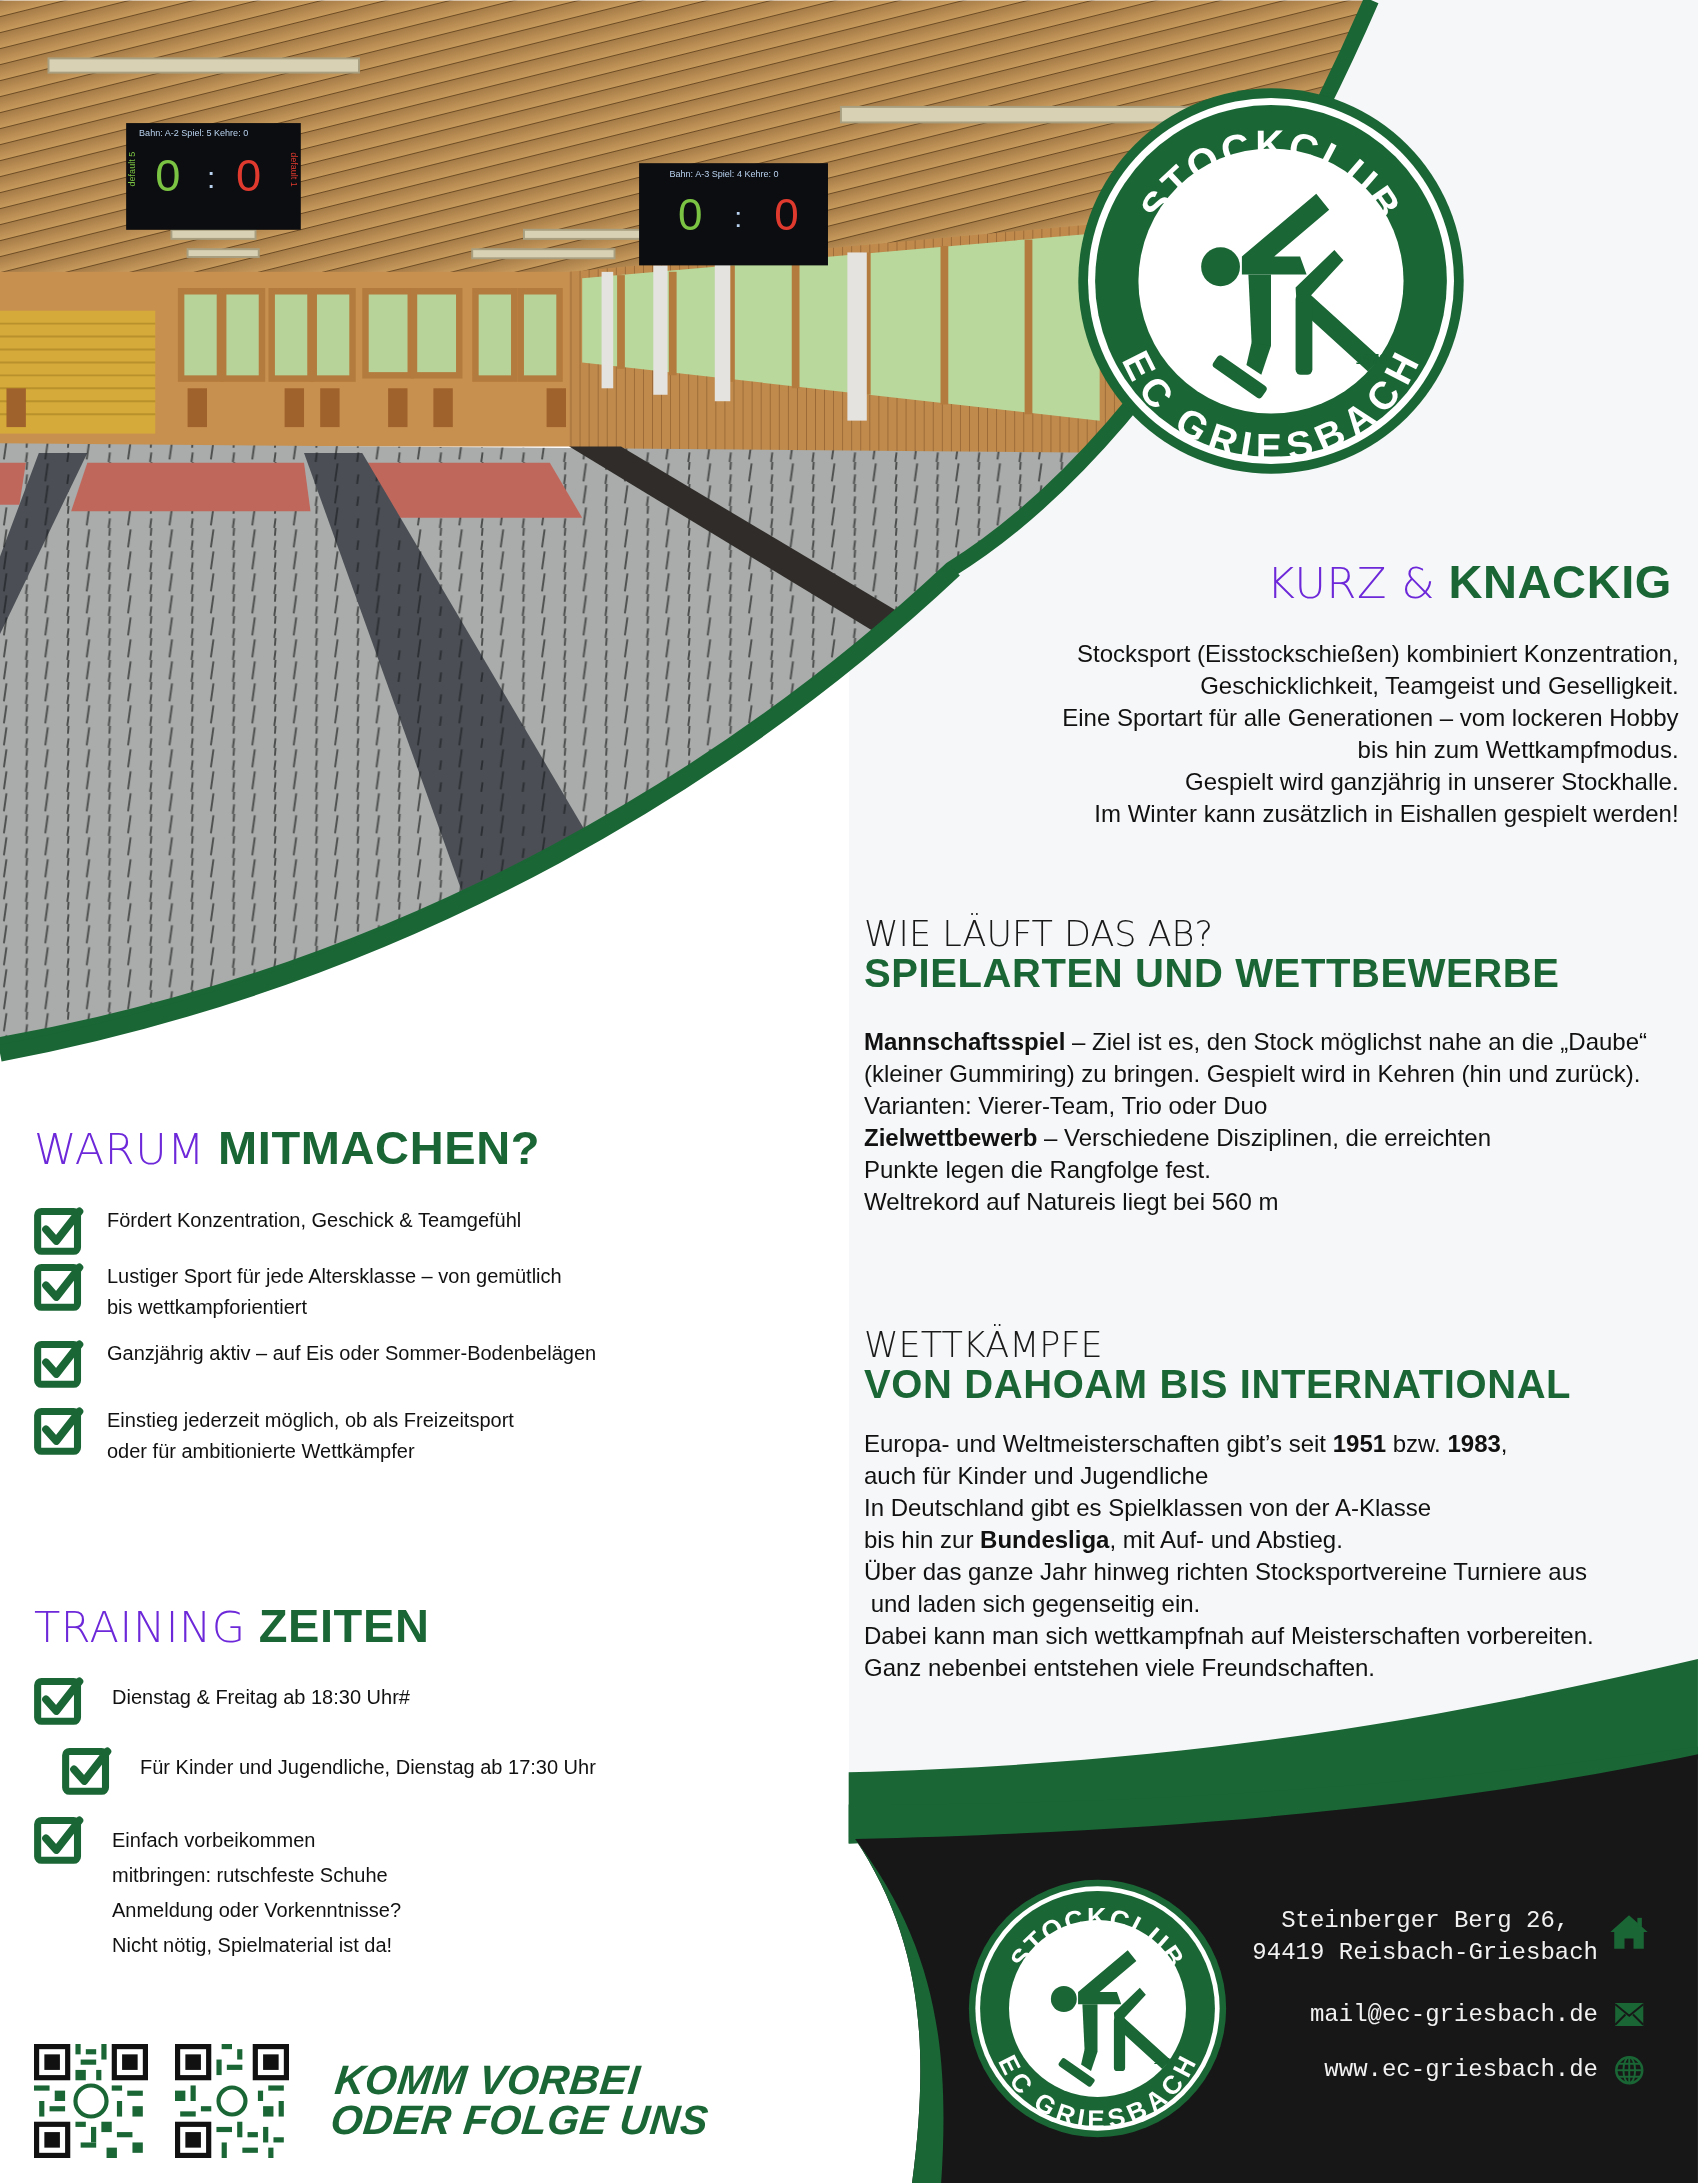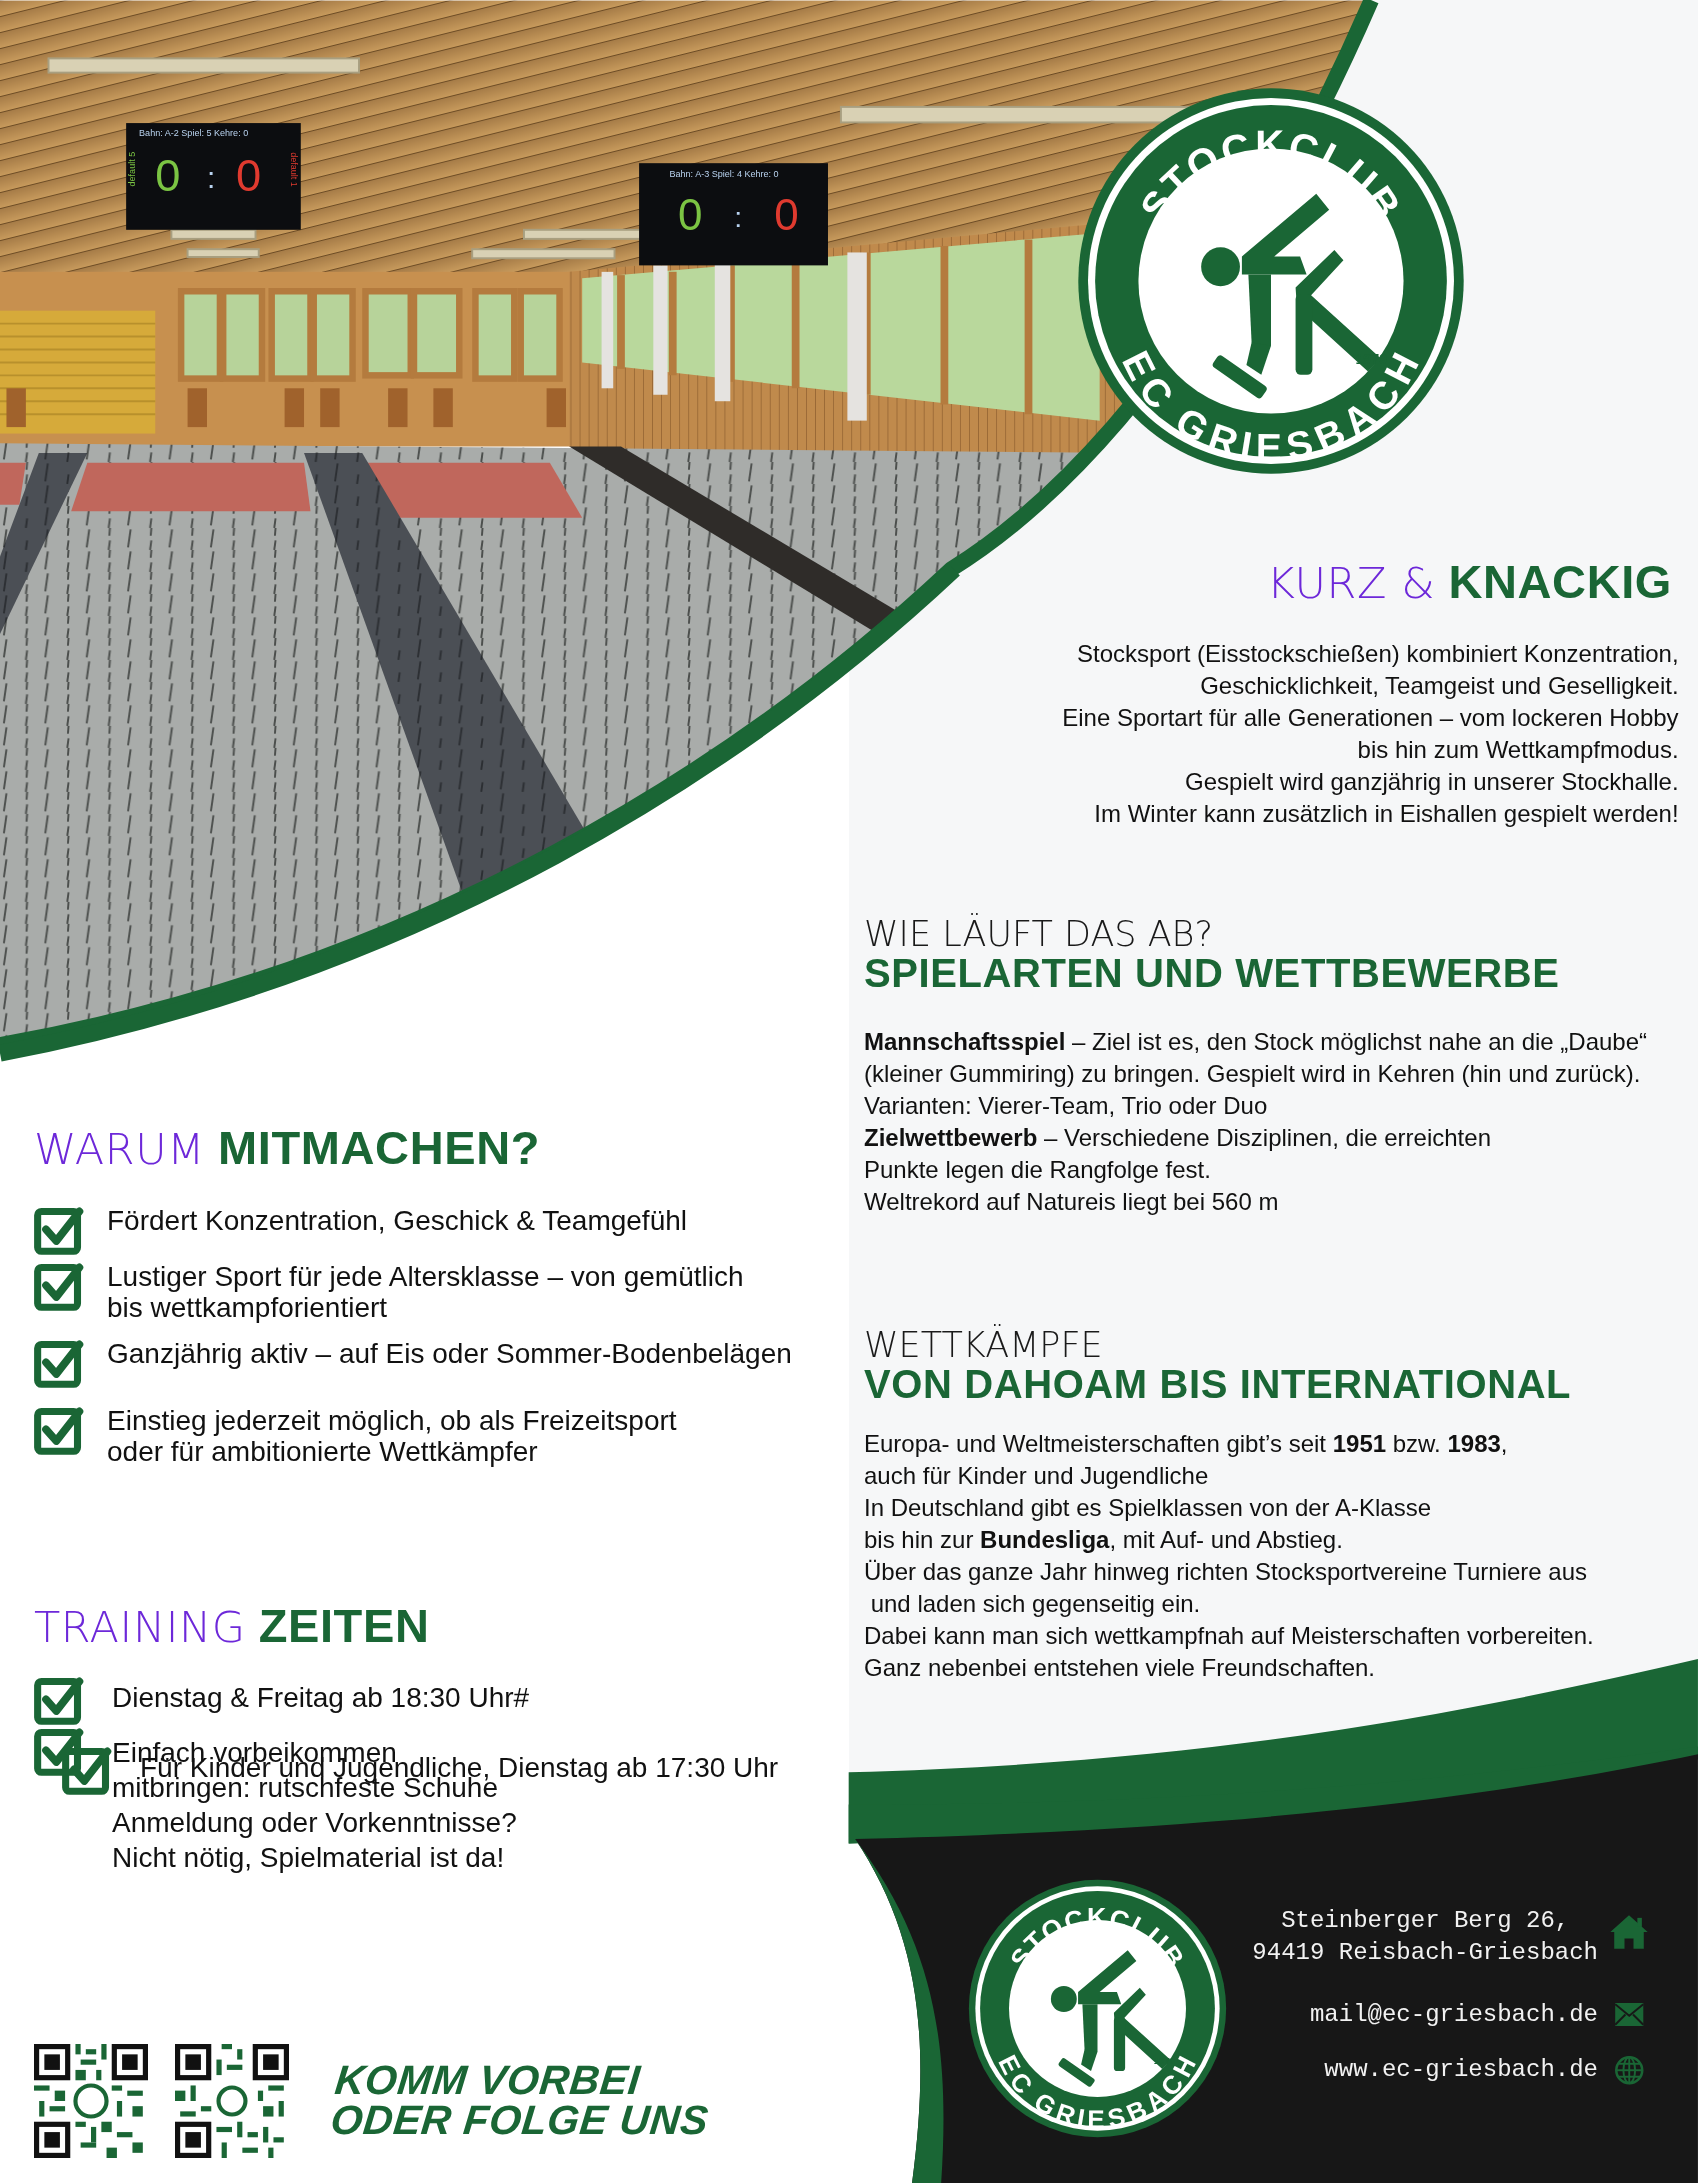--- a/index.html
+++ b/index.html
@@ -26,21 +26,21 @@
 
   .stack-light { font-family: "DejaVu Sans", sans-serif; font-weight: 200; font-size: 35px; letter-spacing: 0; color: #1a1a1a; line-height: 1; }
   .stack-bold { font-family: "Liberation Sans", sans-serif; font-weight: 700; font-size: 40px; color: #1a6635; line-height: 1.05; letter-spacing: 0.6px; }
 
   .para { font-family: "Liberation Sans", sans-serif; font-size: 24px; line-height: 32px; color: #111; }
   .para b { font-weight: 700; }
 
   
   .check-item { display: flex; align-items: flex-start; position: absolute; left: 34px; }
   .check-icon { width: 60px; height: 54px; flex: 0 0 auto; }
-  .check-text { font-family: "Liberation Sans", sans-serif; font-size: 28px; line-height: 31px; color: #111; margin-left: 13px; margin-top: 0px; }
+  .check-text { font-family: "Liberation Sans", sans-serif; font-size: 20px; line-height: 31px; color: #111; margin-left: 13px; margin-top: 0px; }
 
   
   .qr { position: absolute; width: 114px; height: 114px; background: #fff; }
 
   .cta { font-family: "Liberation Sans", sans-serif; font-weight: 700; font-style: italic; color: #1a6635; font-size: 41px; line-height: 40px; letter-spacing: 0.6px; transform: skewX(-6deg); }
 
   .contact { font-family: Liberation Mono, monospace; font-size: 24px; color: #f2f2f2; text-align: center; line-height: 32px; }
   .contact-icon { position: absolute; }
 </style>
 </head>
@@ -380,21 +380,21 @@
 </div>
 <div class="check-item" style="top:1745px;padding-left:28px;">
   <svg class="check-icon" viewBox="0 0 92 84">
     <rect x="5" y="10" width="62" height="62" rx="6" fill="none" stroke="#1a6635" stroke-width="11"></rect>
     <polyline points="18,38 34,56 70,10" fill="none" stroke="#1a6635" stroke-width="12" stroke-linecap="round" stroke-linejoin="round"></polyline>
   </svg>
   <div class="check-text" style="margin-left:18px; margin-top:6.5px;">
       <div>Für Kinder und Jugendliche, Dienstag ab 17:30 Uhr</div>
     </div>
 </div>
-<div class="check-item" style="top:1726px;">
+<div class="check-item" style="top:1814px;">
   <svg class="check-icon" viewBox="0 0 92 84">
     <rect x="5" y="10" width="62" height="62" rx="6" fill="none" stroke="#1a6635" stroke-width="11"></rect>
     <polyline points="18,38 34,56 70,10" fill="none" stroke="#1a6635" stroke-width="12" stroke-linecap="round" stroke-linejoin="round"></polyline>
   </svg>
   <div class="check-text" style="margin-left:18px; margin-top:9px; line-height:35px;">
     <div>Einfach vorbeikommen</div>
     <div>mitbringen: rutschfeste Schuhe</div>
     <div>Anmeldung oder Vorkenntnisse?</div>
     <div>Nicht nötig, Spielmaterial ist da!</div>
   </div>

